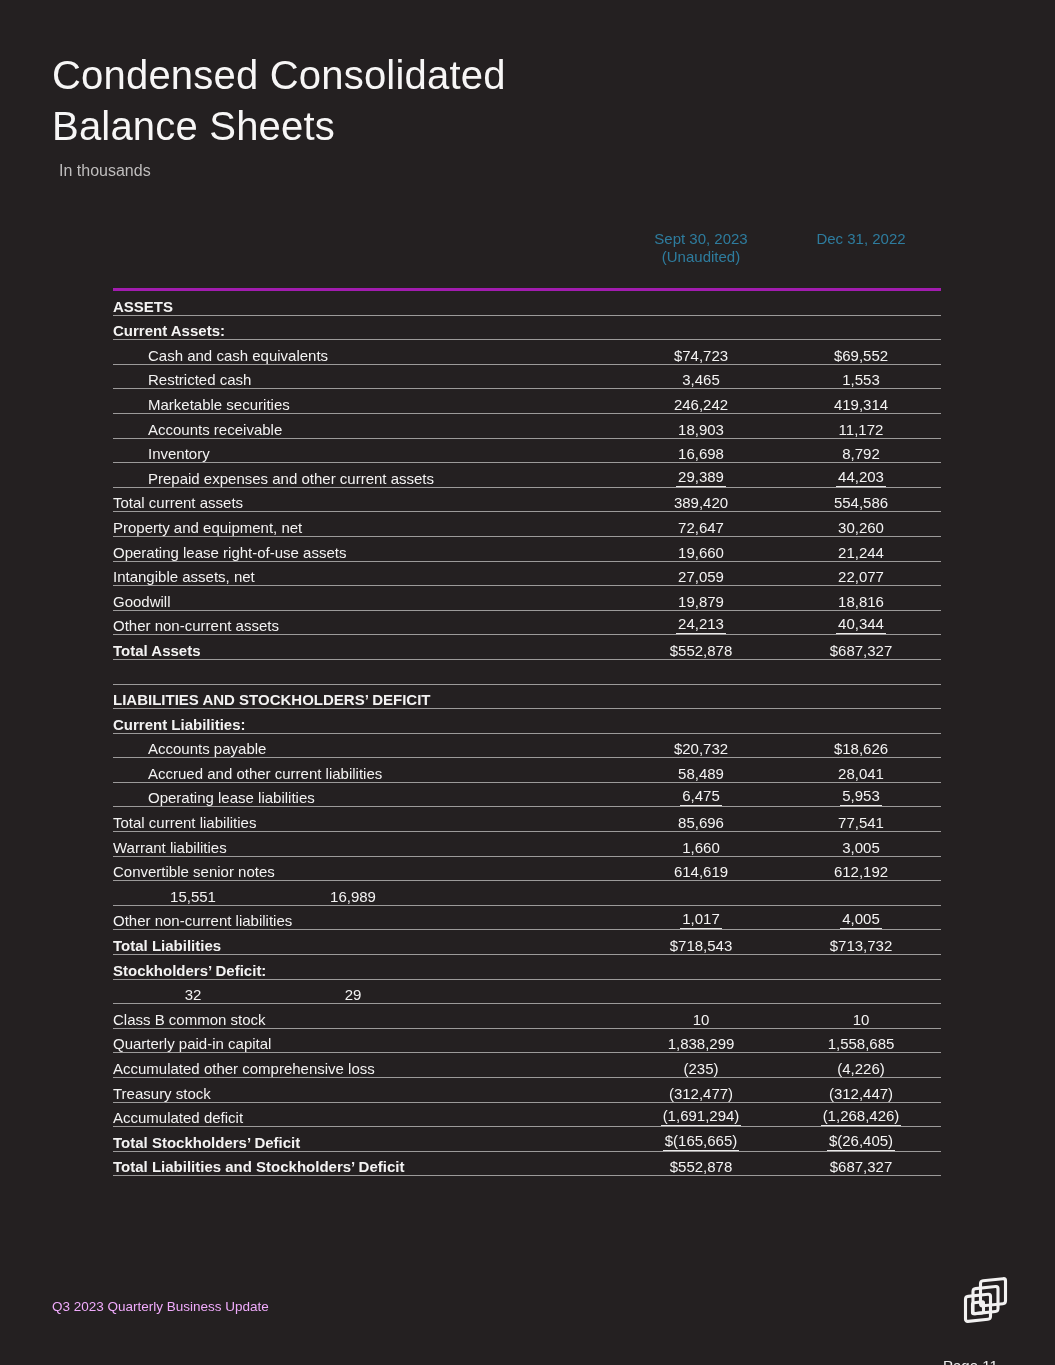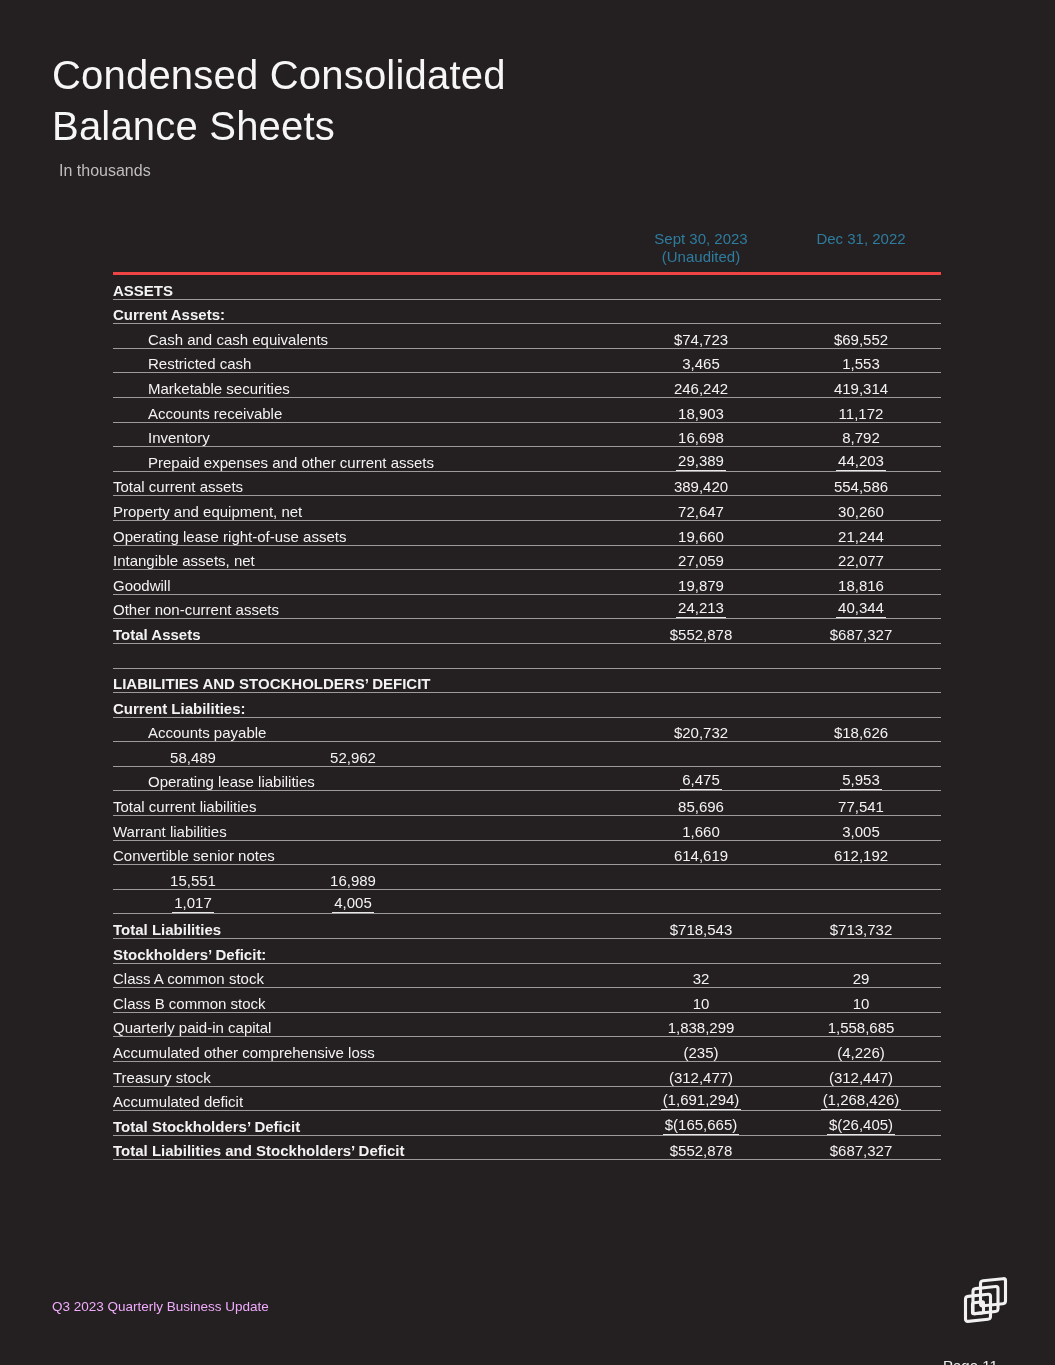--- a/index.html
+++ b/index.html
@@ -24,22 +24,22 @@
     font-size:16px; color:#BFBDBD;text-align:right;
   }
 
   
   .sheet {
     position:absolute; left:113px; top:230px; width:828px;
     font-size:15px;
   }
   .thead {
     display:flex; align-items:flex-start;
-    border-bottom:3px solid #ef4444;
-    padding-bottom:3px; min-height:39px;
+    border-bottom:3px solid #a21caf;
+    padding-bottom:19px; min-height:39px;
   }
   .thead .lead { flex:1; }
   .th {
     width:160px; text-align:center;
     color:#2E7C9E; font-size:15px; line-height:17.5px;
   }
   .th .sub { display:block; }
 
   .row {
     display:flex; align-items:flex-end;
@@ -175,22 +175,23 @@
           <span class="label">Current Liabilities:</span>
           <span class="val"></span>
           <span class="val"></span>
         </div>
         <div class="row indent">
           <span class="label">Accounts payable</span>
           <span class="val"><span class="num">$20,732</span></span>
           <span class="val"><span class="num">$18,626</span></span>
         </div>
         <div class="row indent">
+          <span class="label">Accrued and other current liabilities</span>
           <span class="val"><span class="num">58,489</span></span>
-          <span class="val"><span class="num">52,962</span></span>
+          <span class="val"><span class="num">28,041</span></span>
         </div>
         <div class="row indent">
           <span class="label">Operating lease liabilities</span>
           <span class="val"><span class="num u">6,475</span></span>
           <span class="val"><span class="num u">5,953</span></span>
         </div>
         <div class="row">
           <span class="label">Total current liabilities</span>
           <span class="val"><span class="num">85,696</span></span>
           <span class="val"><span class="num">77,541</span></span>
@@ -203,35 +204,35 @@
         <div class="row">
           <span class="label">Convertible senior notes</span>
           <span class="val"><span class="num">614,619</span></span>
           <span class="val"><span class="num">612,192</span></span>
         </div>
         <div class="row">
           <span class="val"><span class="num">15,551</span></span>
           <span class="val"><span class="num">16,989</span></span>
         </div>
         <div class="row">
+          <span class="label">Other non-current liabilities</span>
           <span class="val"><span class="num u">1,017</span></span>
           <span class="val"><span class="num u">4,005</span></span>
         </div>
         <div class="row bold">
           <span class="label">Total Liabilities</span>
           <span class="val"><span class="num">$718,543</span></span>
           <span class="val"><span class="num">$713,732</span></span>
         </div>
         <div class="row bold">
           <span class="label">Stockholders’ Deficit:</span>
           <span class="val"></span>
           <span class="val"></span>
         </div>
         <div class="row">
-          <span class="label">Class A common stock</span>
           <span class="val"><span class="num">32</span></span>
           <span class="val"><span class="num">29</span></span>
         </div>
         <div class="row">
           <span class="label">Class B common stock</span>
           <span class="val"><span class="num">10</span></span>
           <span class="val"><span class="num">10</span></span>
         </div>
         <div class="row">
           <span class="label">Quarterly paid-in capital</span>

